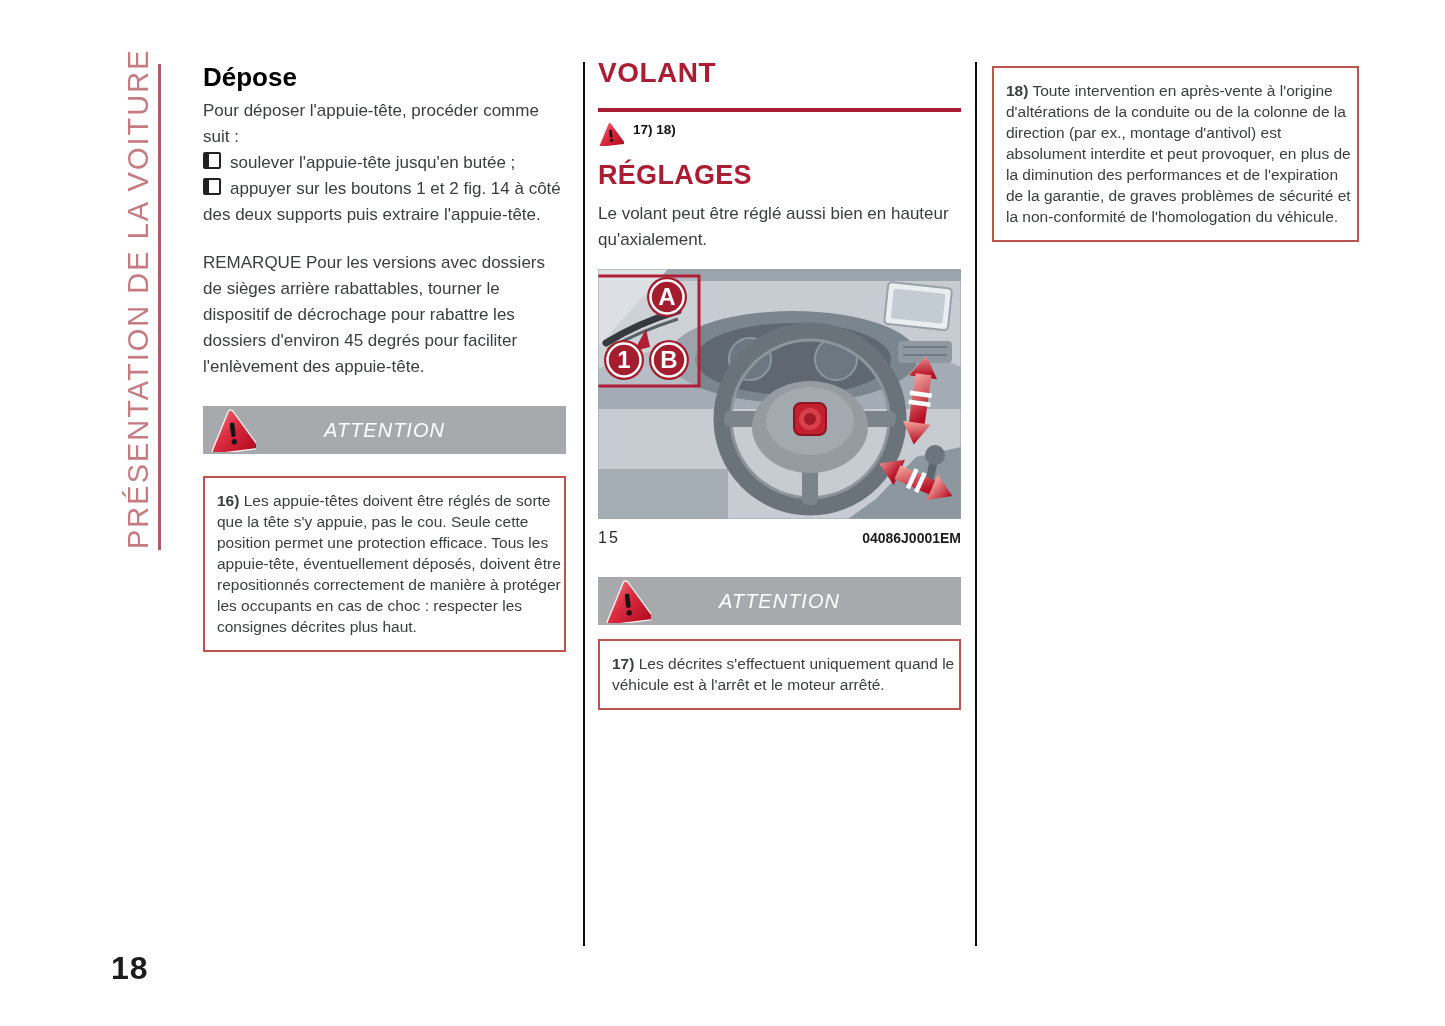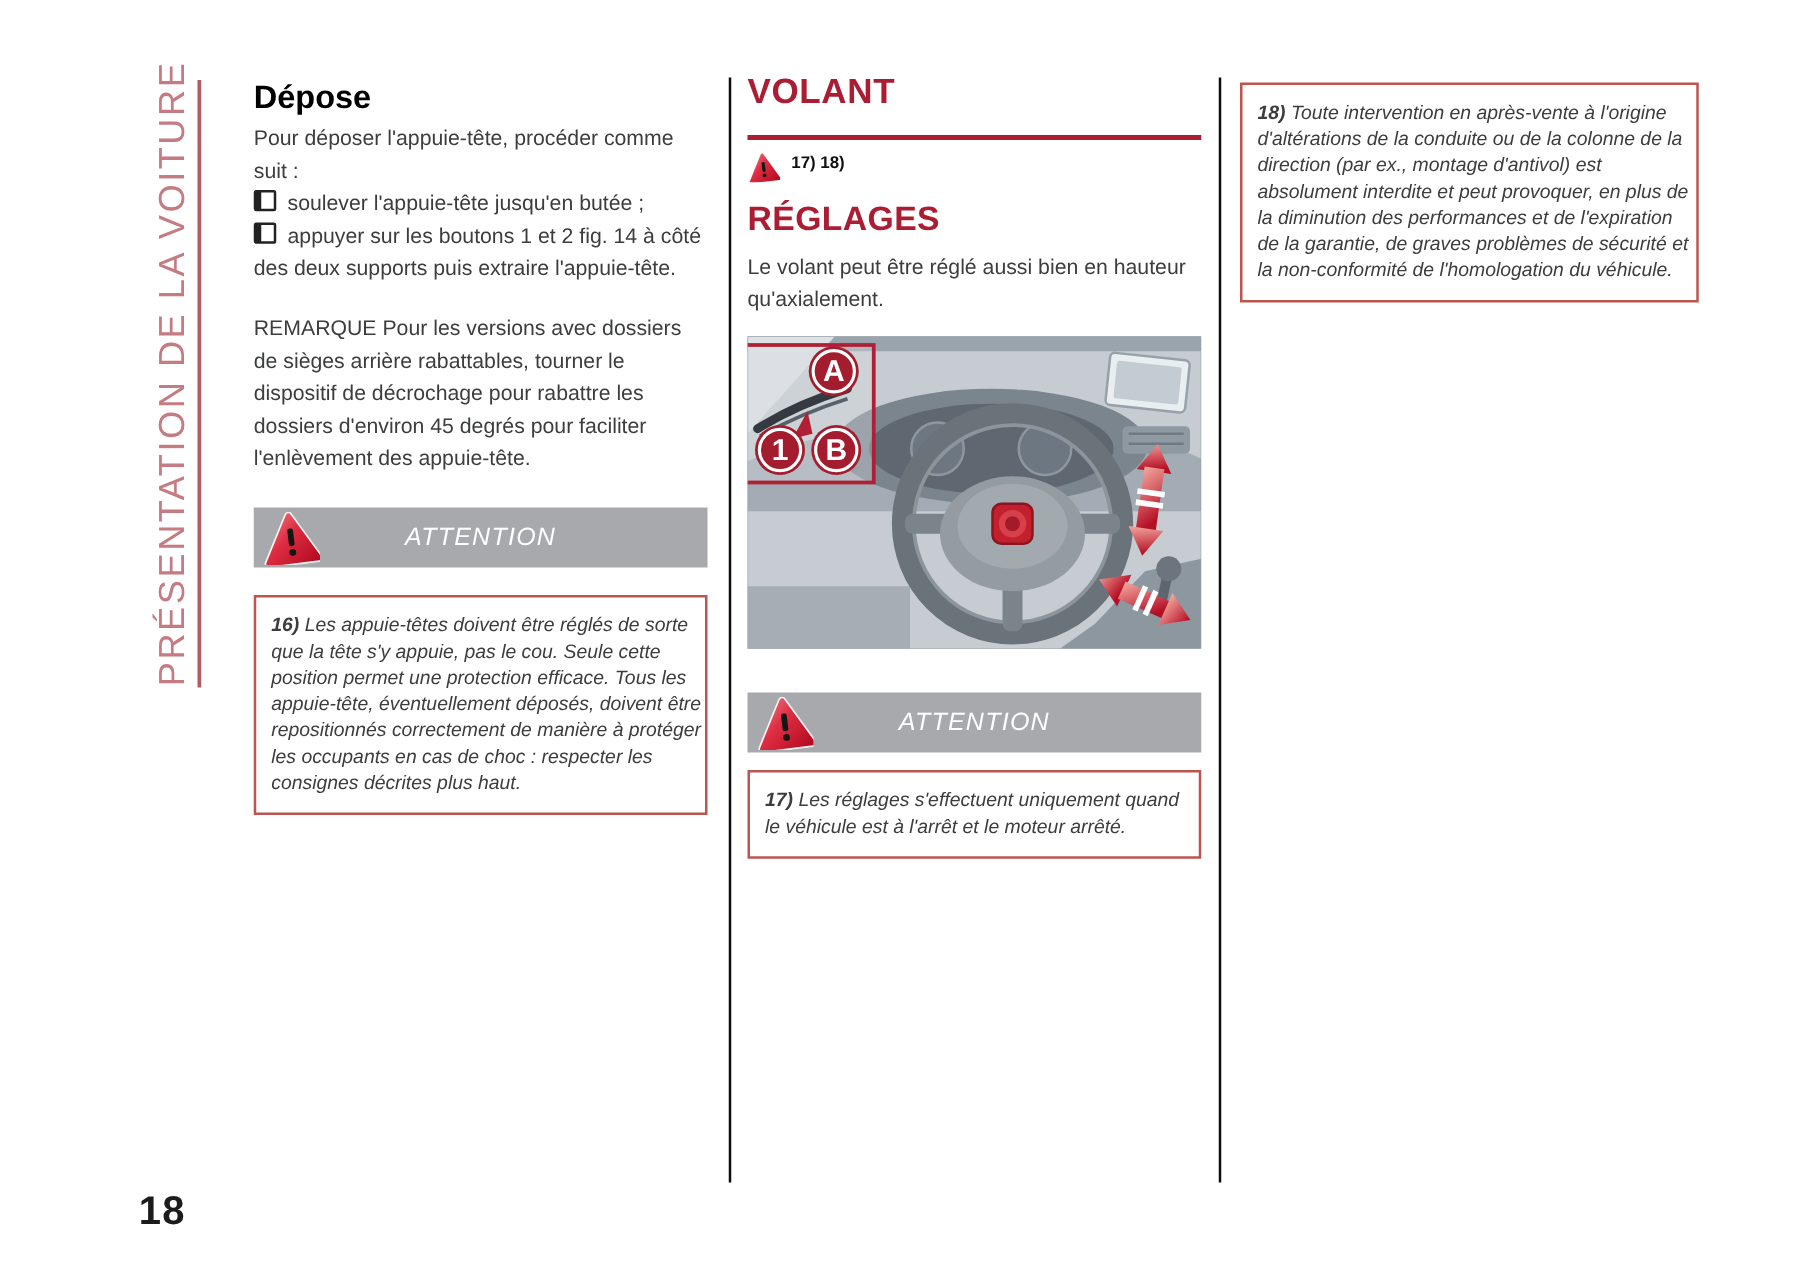--- a/index.html
+++ b/index.html
@@ -33,21 +33,21 @@
   .warn-row{display:flex;align-items:flex-start;gap:9px;margin:0 0 14px 0;}
   .warn-refs{font-size:13.5px;font-weight:700;color:#111;}
 
   
   .banner{position:relative;height:48px;background:#a7a9ac;display:flex;align-items:center;
           justify-content:center;margin-top:26px;}
   .banner .blabel{color:#ffffff;font-size:20px;font-weight:400;font-style:italic;letter-spacing:1px;}
   .banner svg{position:absolute;left:7px;top:3px;}
 
   
-  .note{border:2px solid #bc5450;padding:12px 0 13px 12px;font-style:italic;
+  .note{border:2px solid #bc5450;padding:12px 0 13px 12px;
         font-size:15.5px;line-height:21px;color:#3c3d3e;margin-top:22px;}
   .nb-num{font-weight:700;}
 
   
   .figure{width:363px;height:250px;margin-top:2px;}
   .figcap{display:flex;justify-content:space-between;align-items:baseline;margin:6px 0 20px 0;}
   .fig-no{font-size:16px;color:#2b2b2b;letter-spacing:2px;}
   .fig-code{font-size:14px;font-weight:700;color:#1c1c1c;}
 </style>
 </head>
@@ -188,32 +188,36 @@
         </g>
         <g>
           <circle cx="71" cy="91" r="20" fill="#a41d2e"></circle>
           <circle cx="71" cy="91" r="16.5" fill="none" stroke="#ffffff" stroke-width="2.5"></circle>
           <text x="71" y="99" text-anchor="middle" font-family="Liberation Sans, sans-serif" font-size="24" font-weight="700" fill="#ffffff">B</text>
         </g>
       </g>
       <rect x="0" y="0" width="363" height="250" fill="none" stroke="#9aa2a9" stroke-width="1"></rect>
     </svg>
 
+    <div class="figcap">
+      <span class="fig-no">15</span>
+      <span class="fig-code">04086J0001EM</span>
+    </div>
 
 
     <div class="banner" style="margin-top:30px">
       <svg width="46" height="43">
           <use href="#warn-tri"></use>
         </svg>
       <span class="blabel">ATTENTION</span>
     </div>
 
     <div class="note" style="margin-top:14px">
       <span class="nb-num">17)</span>
-      <span>Les réglages s'effectuent uniquement quand le véhicule est à l'arrêt et le moteur arrêté.</span>
+      <span>Les décrites s'effectuent uniquement quand le véhicule est à l'arrêt et le moteur arrêté.</span>
     </div>
   </section>
 
   <section class="col col3">
     <div class="note" style="margin-top:0">
       <span class="nb-num">18)</span>
       <span>Toute intervention en après-vente à l'origine d'altérations de la conduite ou de la colonne de la direction (par ex., montage d'antivol) est absolument interdite et peut provoquer, en plus de la diminution des performances et de l'expiration de la garantie, de graves problèmes de sécurité et la non-conformité de l'homologation du véhicule.</span>
     </div>
   </section>
 

